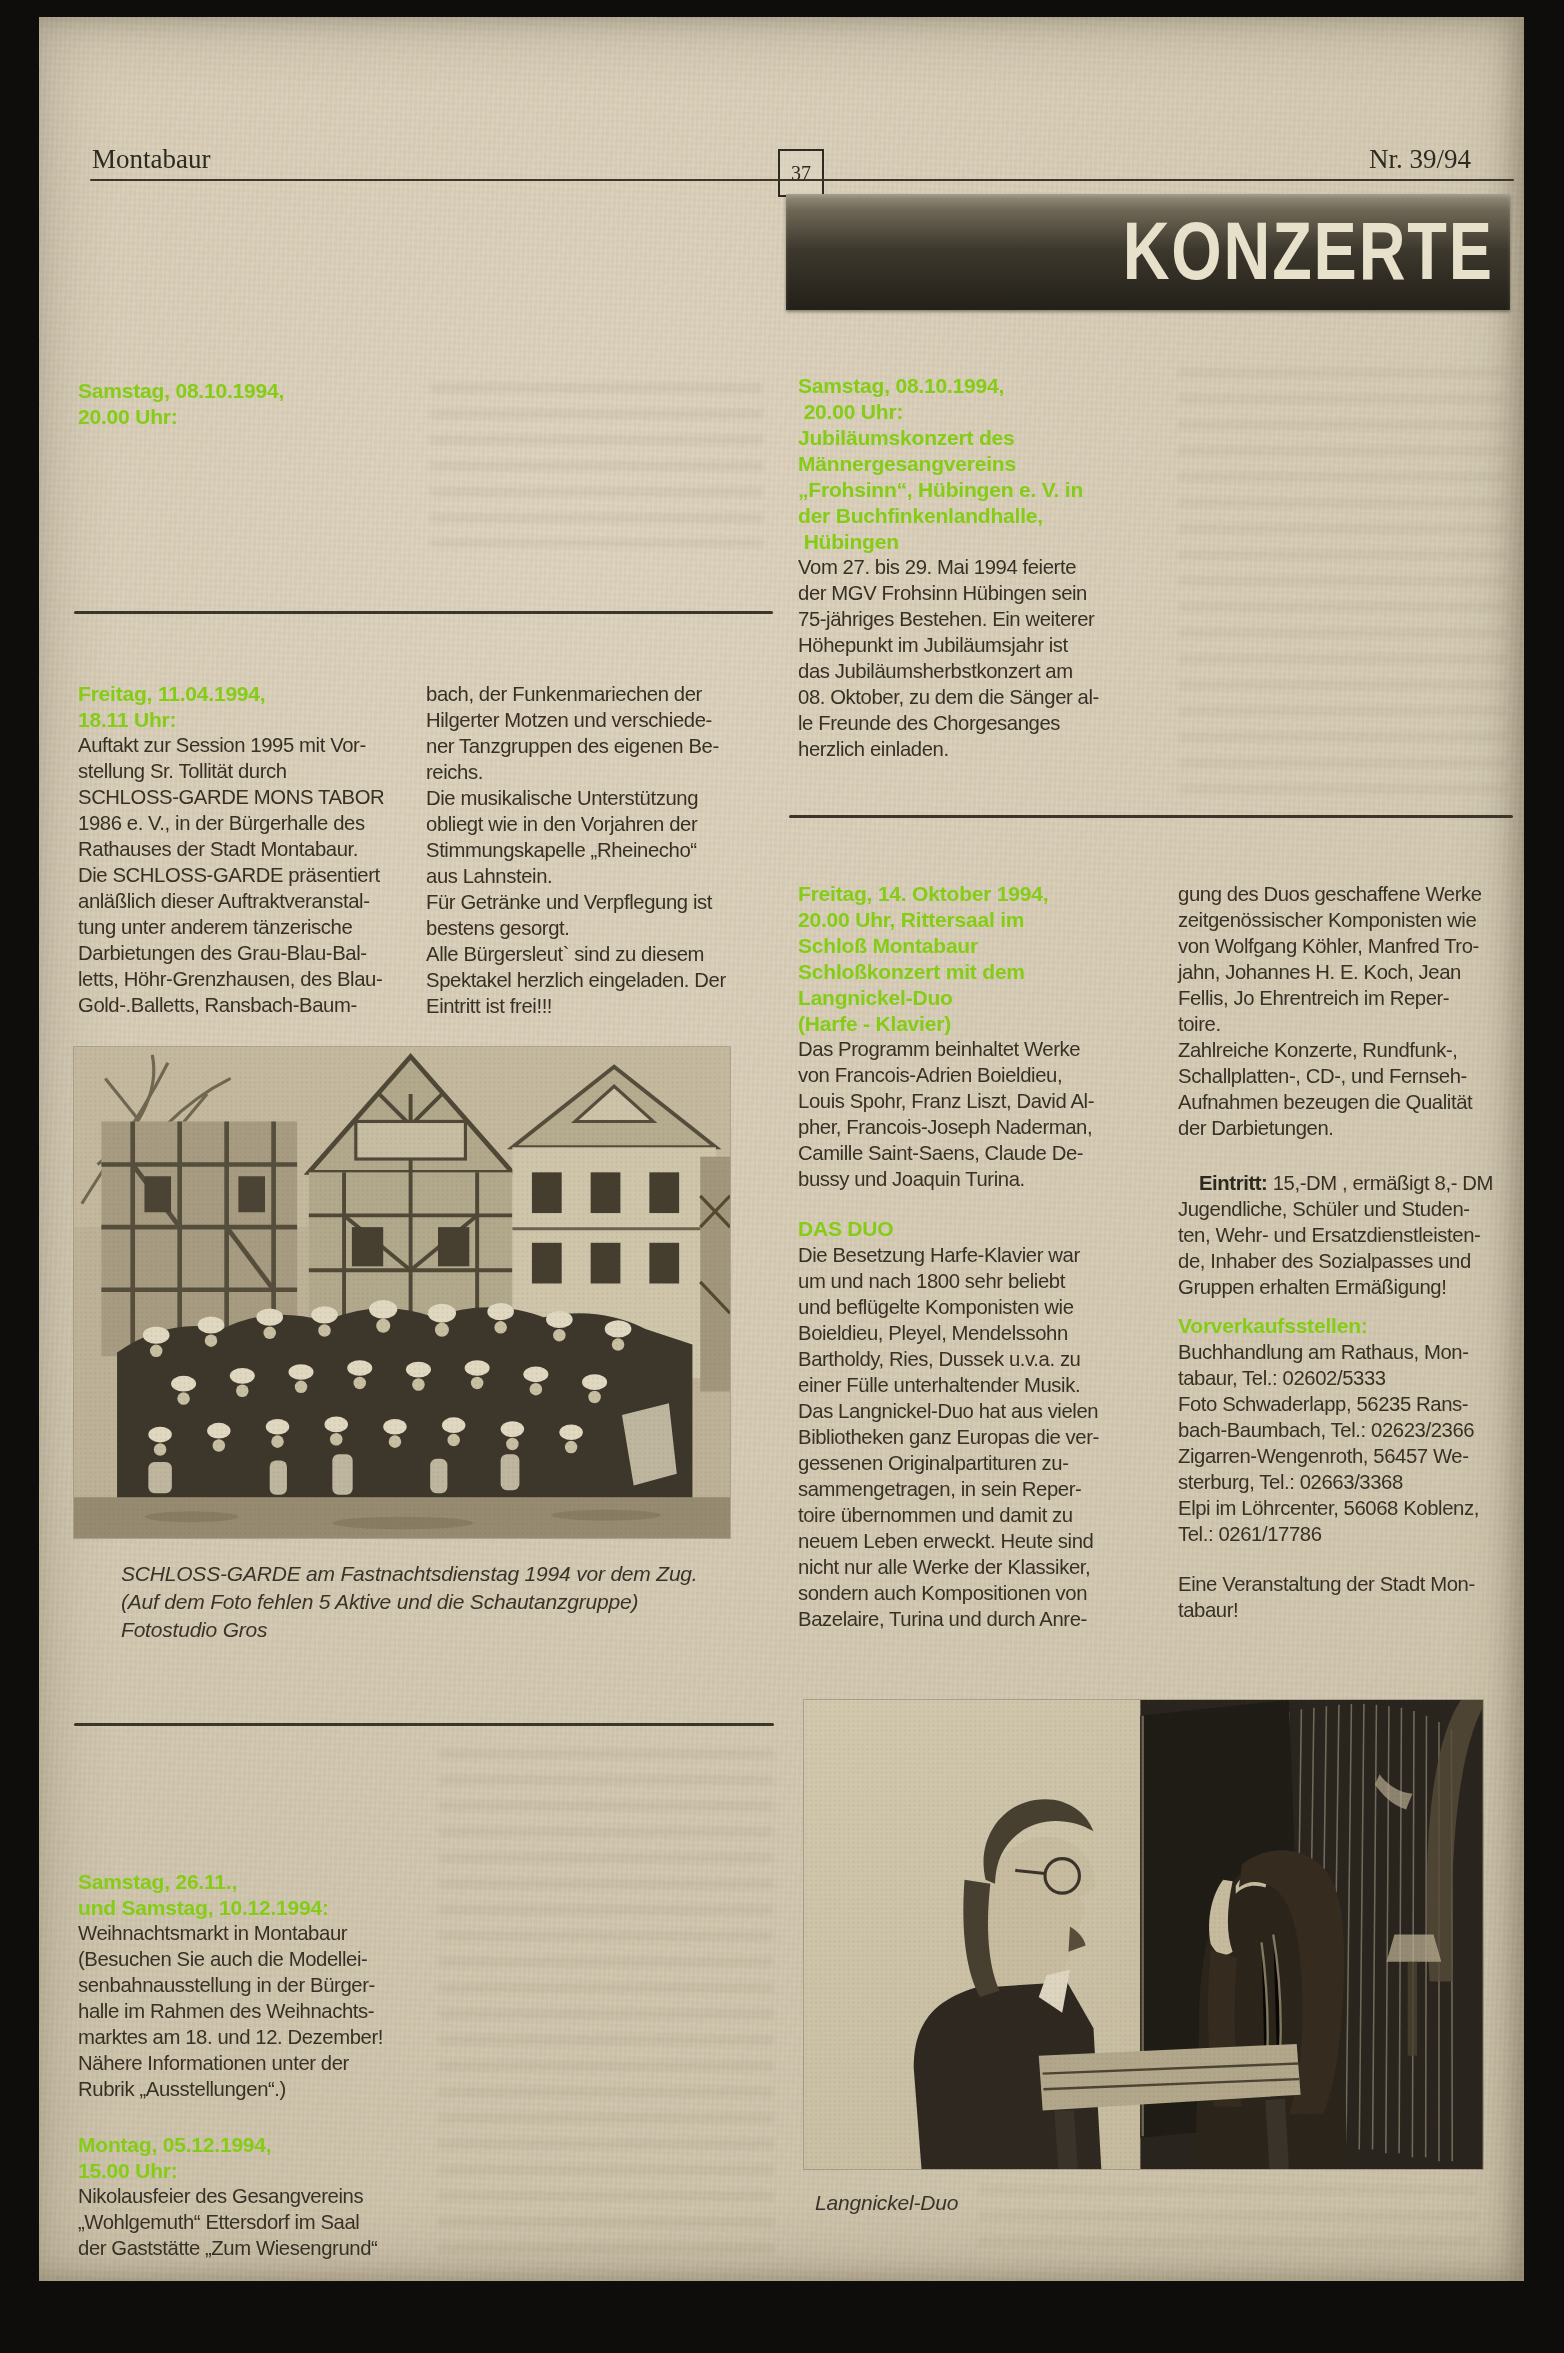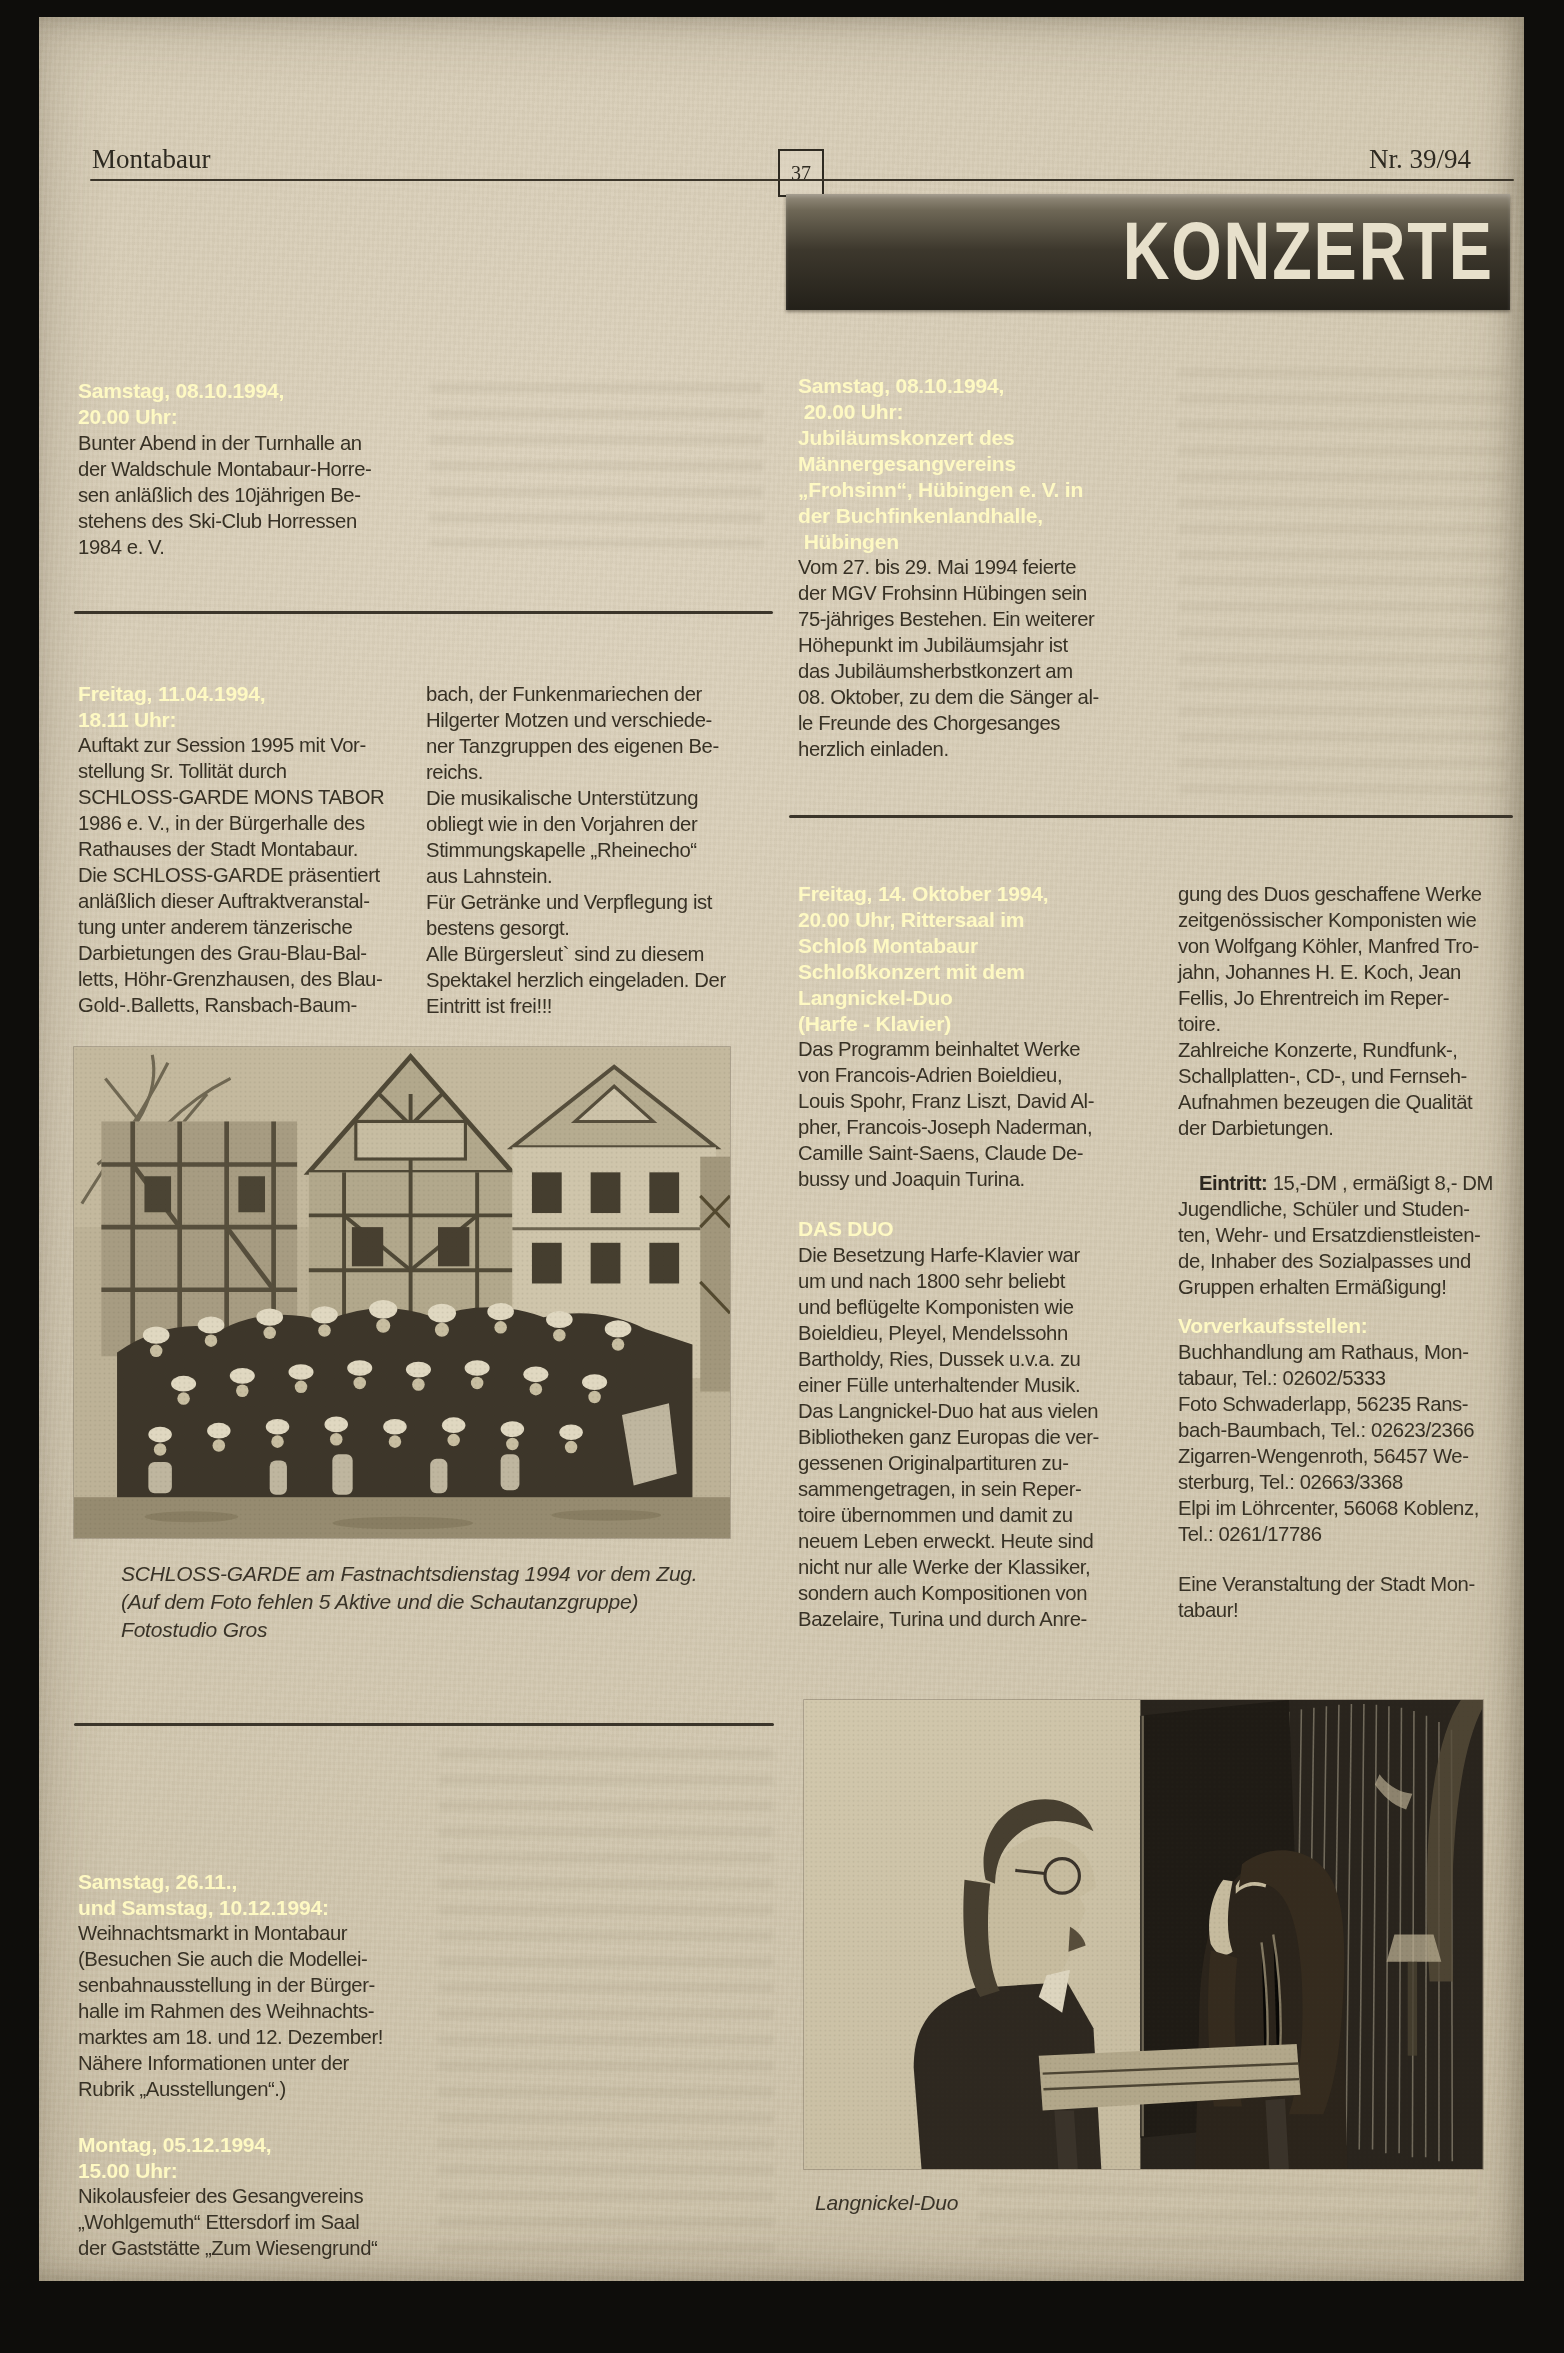--- a/index.html
+++ b/index.html
@@ -12,21 +12,21 @@
          box-shadow:inset 0 0 70px rgba(70,58,38,.28), inset -11px 0 23.5px rgba(50,42,28,.25);}
   #paper:after{content:"";position:absolute;inset:0;
          background:
            repeating-linear-gradient(92deg, rgba(255,255,255,.028) 0 2.3px, rgba(96,84,60,.028) 2.3px 4.7px),
            repeating-linear-gradient(2deg, rgba(255,255,255,.02) 0 3.1px, rgba(96,84,60,.02) 3.1px 6.3px);
          pointer-events:none;}
   .serif{font-family:"Liberation Serif","DejaVu Serif",serif;color:#2e2a21;}
   .txt{position:absolute;font-size:20.3px;line-height:26px;letter-spacing:-0.4px;
        color:#373125;white-space:pre;}
   .hd{position:absolute;font-size:21px;line-height:26px;letter-spacing:-0.2px;
-      font-weight:700;color:#fef9c3;white-space:pre;}
+      font-weight:700;color:#84cc16;white-space:pre;}
   .it{position:absolute;font-style:italic;font-size:21px;line-height:28px;
       letter-spacing:-0.2px;color:#393328;white-space:pre;}
   .rule{position:absolute;height:3.1px;background:#3b352a;border-radius:1.6px;}
   .banner{position:absolute;height:116px;
       background:linear-gradient(180deg,#978f7f 0%,#6e6756 14%,#3d382d 48%,#232019 100%);
       box-shadow:0 2.3px 3.1px rgba(40,34,22,.45), inset 0 2.3px 3.9px rgba(255,255,255,.16);}
   .banner span{display:block;text-align:right;font-weight:700;font-size:81px;line-height:114px;
       padding-right:20.3px;color:#e7e0cb;letter-spacing:2.3px;transform:scaleX(.8);
       transform-origin:100% 50%;white-space:pre;}
   .pagebox{position:absolute;left:778px;top:149px;width:42px;height:44px;border:2.3px solid #2e2a21;
@@ -53,25 +53,20 @@
   </div>
   <div class="serif" style="position:absolute;left:1268px;top:144px;width:203px;text-align:right;font-size:27px;">Nr. 39/94</div>
   <div class="rule" style="left:90px;top:179px;width:1424px;height:2.3px;"></div>
 
   <div class="banner" style="left:786px;top:194px;width:724px;">
     <span>KONZERTE</span>
   </div>
 
   <div class="hd" style="left:78px;top:378px;">Samstag, 08.10.1994,
 20.00 Uhr:</div>
-  <div class="txt" style="left:78px;top:430px;">Bunter Abend in der Turnhalle an
-der Waldschule Montabaur-Horre-
-sen anläßlich des 10jährigen Be-
-stehens des Ski-Club Horressen
-1984 e. V.</div>
 
   <div class="rule" style="left:74px;top:611px;width:699px;"></div>
 
   <div class="hd" style="left:78px;top:681px;">Freitag, 11.04.1994,
 18.11 Uhr:</div>
   <div class="txt" style="left:78px;top:732px;">Auftakt zur Session 1995 mit Vor-
 stellung Sr. Tollität durch
 SCHLOSS-GARDE MONS TABOR
 1986 e. V., in der Bürgerhalle des
 Rathauses der Stadt Montabaur.

